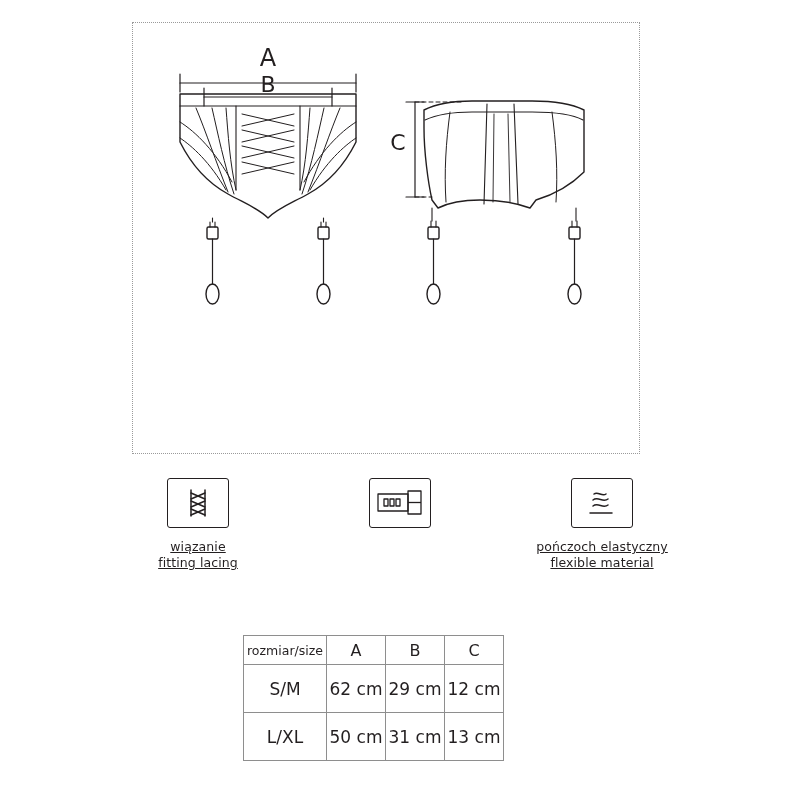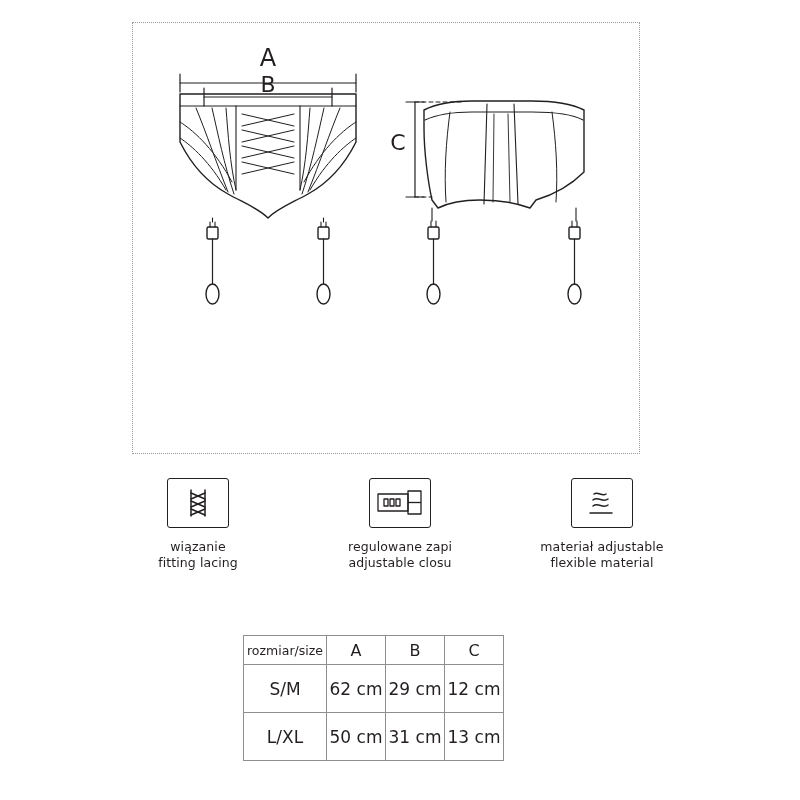--- a/index.html
+++ b/index.html
@@ -40,20 +40,21 @@
 
   
   .features {
     position: absolute;
     left: 130px;
     top: 478px;
     width: 540px;
     display: flex;
     justify-content: space-between;
     align-items: flex-start;
+    text-decoration: underline;
   }
   .feature {
     width: 136px;
     display: flex;
     flex-direction: column;
     align-items: center;
   }
   .feature-box {
     width: 62px;
     height: 50px;
@@ -263,39 +264,35 @@
           <g fill="none" stroke="#231f20" stroke-width="1.3" stroke-linejoin="round">
             <rect x="2" y="8" width="30" height="17"></rect>
             <rect x="32" y="5" width="13" height="23"></rect>
             <line x1="32" y1="16.5" x2="45" y2="16.5"></line>
             <rect x="8" y="13" width="4" height="7"></rect>
             <rect x="14" y="13" width="4" height="7"></rect>
             <rect x="20" y="13" width="4" height="7"></rect>
           </g>
         </svg>
       </div>
-      <div class="feature-caption">
-        <span>regulowane zapi</span>
-        <span class="l2">adjustable closu</span>
-      </div>
     </div>
 
     <div class="feature">
       <div class="feature-box">
         <svg width="40" height="34" viewBox="0 0 40 34">
           <g fill="none" stroke="#231f20" stroke-width="1.5" stroke-linecap="round">
             <path d="M12 8 C16 5 20 11 24 8"></path>
             <path d="M11 14 C16 10 21 17 26 13"></path>
             <path d="M11 20 C16 16 21 23 26 19"></path>
             <line x1="8" y1="27" x2="30" y2="27"></line>
           </g>
         </svg>
       </div>
       <div class="feature-caption">
-        <span>materiał adjustable</span>
+        <span>pończoch elastyczny</span>
         <span class="l2">flexible material</span>
       </div>
     </div>
 
 
   </div>
 
   <table class="size-table">
     <thead>
       <tr>

